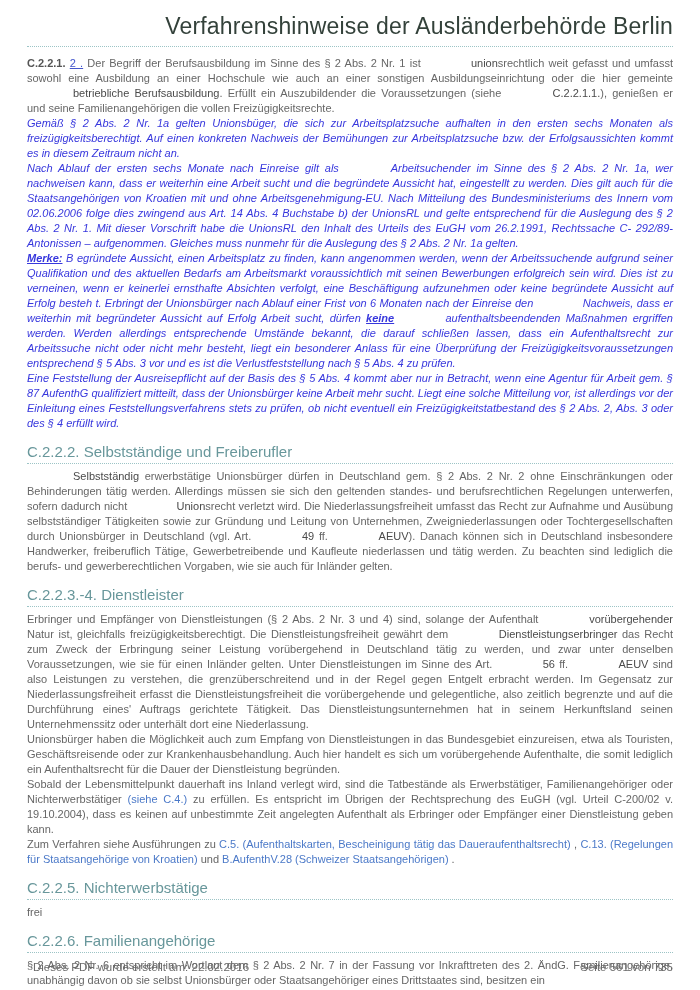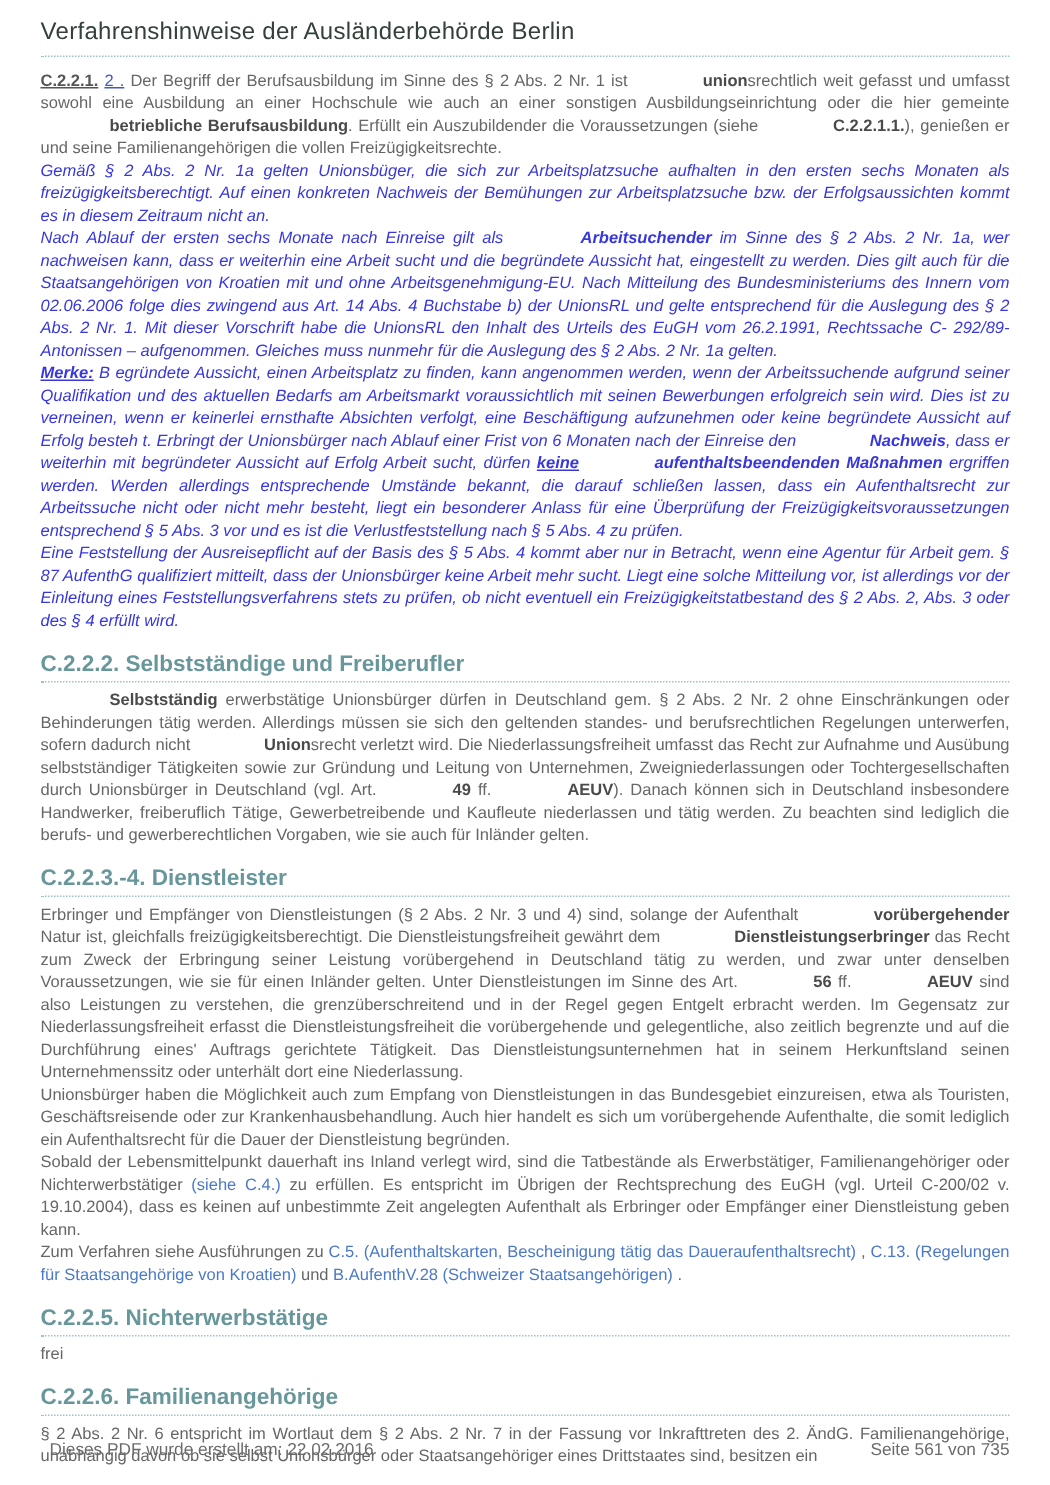--- a/index.html
+++ b/index.html
@@ -16,31 +16,32 @@
   html,body{margin:0;padding:0;}
   body{
     width:700px;height:990px;
     background:#ffffff;
     font-family:"Liberation Sans","DejaVu Sans",sans-serif;
     position:relative;
     overflow:hidden;
   }
   .page{padding:13px 27px 0 27px;}
   .doc-title{
-    font-size:16px;
+    font-size:23px;
     font-weight:400;
     color:var(--c-title);
     margin:0;
     padding-bottom:6px;
     border-bottom:1px dotted var(--c-rule);
     letter-spacing:0.2px;
+    text-align:right;
   }
   .heading{
     font-size:15px;
-    font-weight:700;
+    font-weight:400;
     color:var(--c-heading);
     margin:12px 0 5px 0;
     padding-bottom:3px;
     border-bottom:1px dotted var(--c-rule);
   }
   p{
     margin:0;
     font-size:11px;
     line-height:15px;
     text-align:justify;
@@ -50,24 +51,24 @@
   p.p-blue{color:var(--c-blue);font-style:italic;}
   p.p-plain{text-align:left;}
   .blue-heading{
     color:var(--c-blue);
     font-style:italic;
     font-weight:700;
     font-size:11.5px;
     line-height:15px;
     margin-top:13px;
   }
-  .r-b{font-weight:700;padding-left:46px;}
+  .r-b{font-weight:400;padding-left:46px;}
   .p-intro .r-b,.p-body .r-b{color:var(--c-body-bold);}
   .r-bu{font-weight:700;text-decoration:underline;}
-  .r-bud{font-weight:700;text-decoration:underline;color:#555555;}
+  .r-bud{font-weight:700;color:#555555;}
   .r-lk{color:var(--c-link);cursor:pointer;}
   .r-lku{color:var(--c-link-underline);text-decoration:underline;cursor:pointer;}
   .footer{
     position:absolute;
     left:33px;right:27px;bottom:17px;
     display:flex;
     justify-content:space-between;
     font-size:11.5px;
     color:var(--c-footer);
   }

